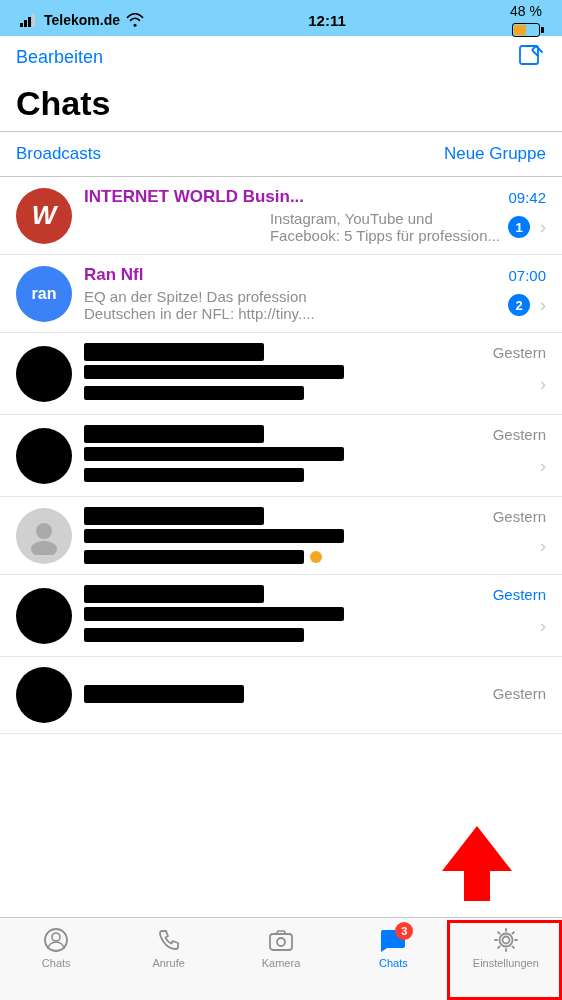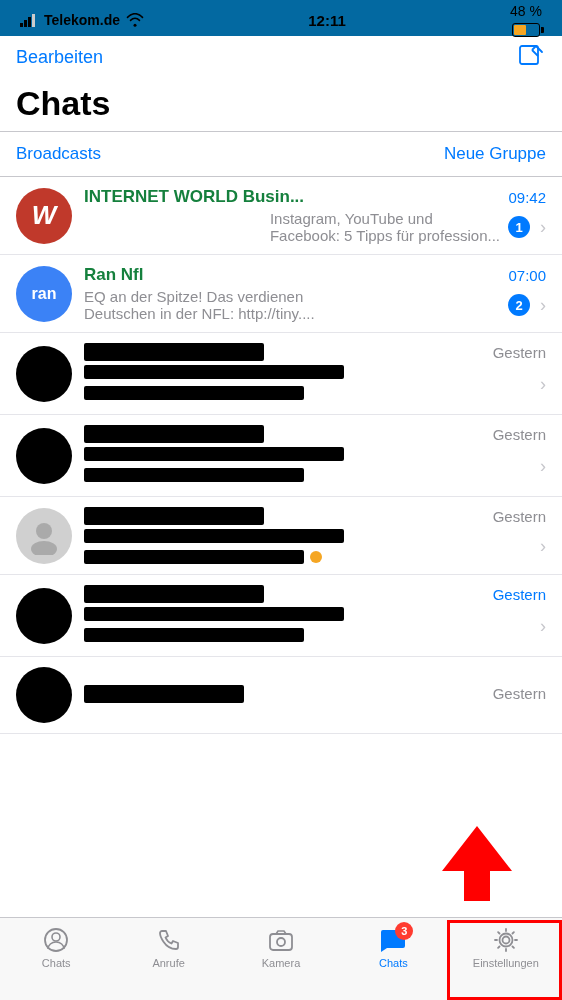--- a/index.html
+++ b/index.html
@@ -12,21 +12,21 @@
       position: relative;
     }
 
     
     .status-bar {
       display: flex;
       justify-content: space-between;
       align-items: center;
       padding: 8px 20px 4px 20px;
       height: 36px;
-      background: #0369a1;
+      background: #7dd3fc;
     }
     .status-left {
       display: flex;
       align-items: center;
       gap: 6px;
       font-size: 14px;
       font-weight: 600;
     }
     .status-center {
       font-size: 15px;
@@ -167,21 +167,21 @@
     }
     .chat-header {
       display: flex;
       justify-content: space-between;
       align-items: center;
       margin-bottom: 3px;
     }
     .chat-name {
       font-size: 17px;
       font-weight: 600;
-      color: #15803d;
+      color: #a21caf;
       white-space: nowrap;
       overflow: hidden;
       text-overflow: ellipsis;
       max-width: 280px;
     }
     .chat-time {
       font-size: 15px;
       color: #8E8E93;
       white-space: nowrap;
       margin-left: 8px;
@@ -426,21 +426,21 @@
     <div class="avatar avatar-ran">
       <span class="ran-logo">ran</span>
     </div>
     <div class="chat-content">
       <div class="chat-header">
         <span class="chat-name">Ran Nfl</span>
         <span class="chat-time blue">07:00</span>
       </div>
       <div style="display:flex; align-items:center; justify-content:space-between;">
         <div>
-          <div class="chat-preview">EQ an der Spitze! Das verdienen</div>
+          <div class="chat-preview">EQ an der Spitze! Das profession</div>
           <div class="chat-preview-line2">Deutschen in der NFL: http://tiny....</div>
         </div>
         <div style="display:flex;align-items:center;gap:4px;">
           <div class="badge">2</div>
           <span class="chevron">›</span>
         </div>
       </div>
     </div>
   </div>
 

